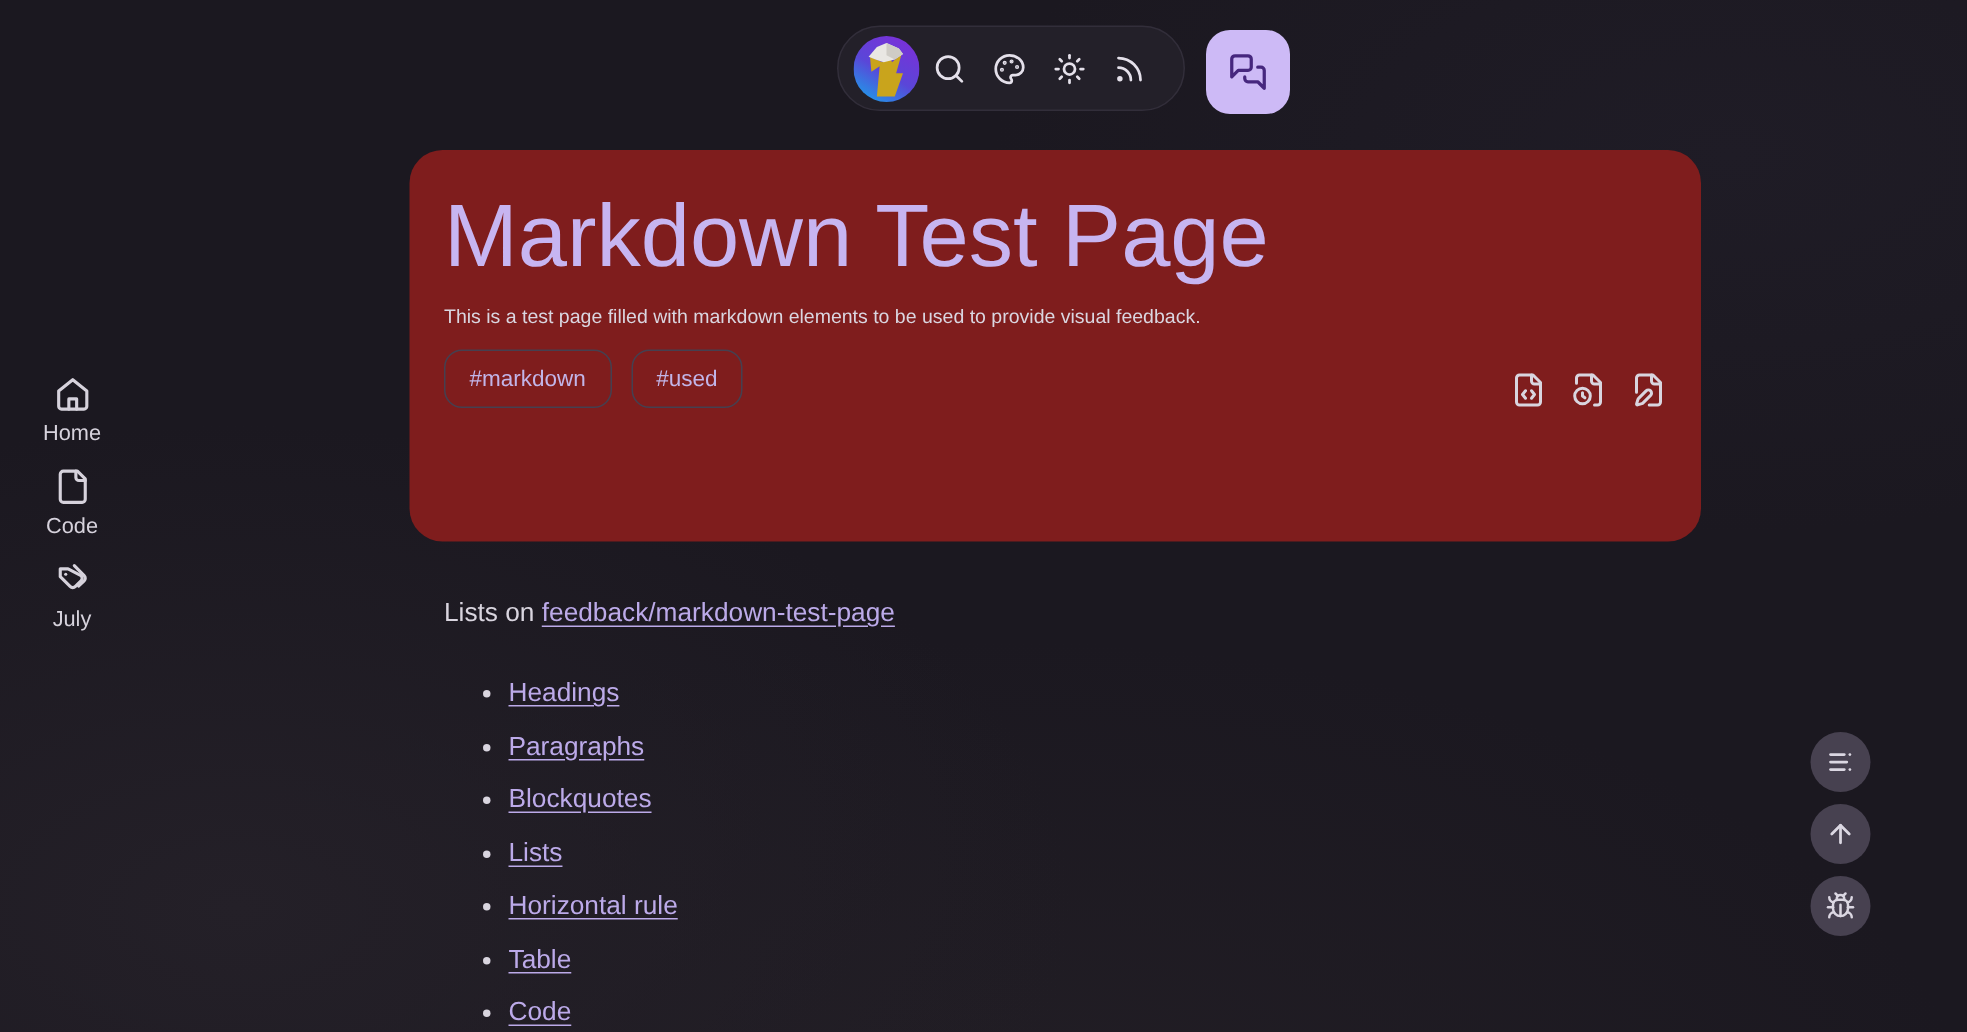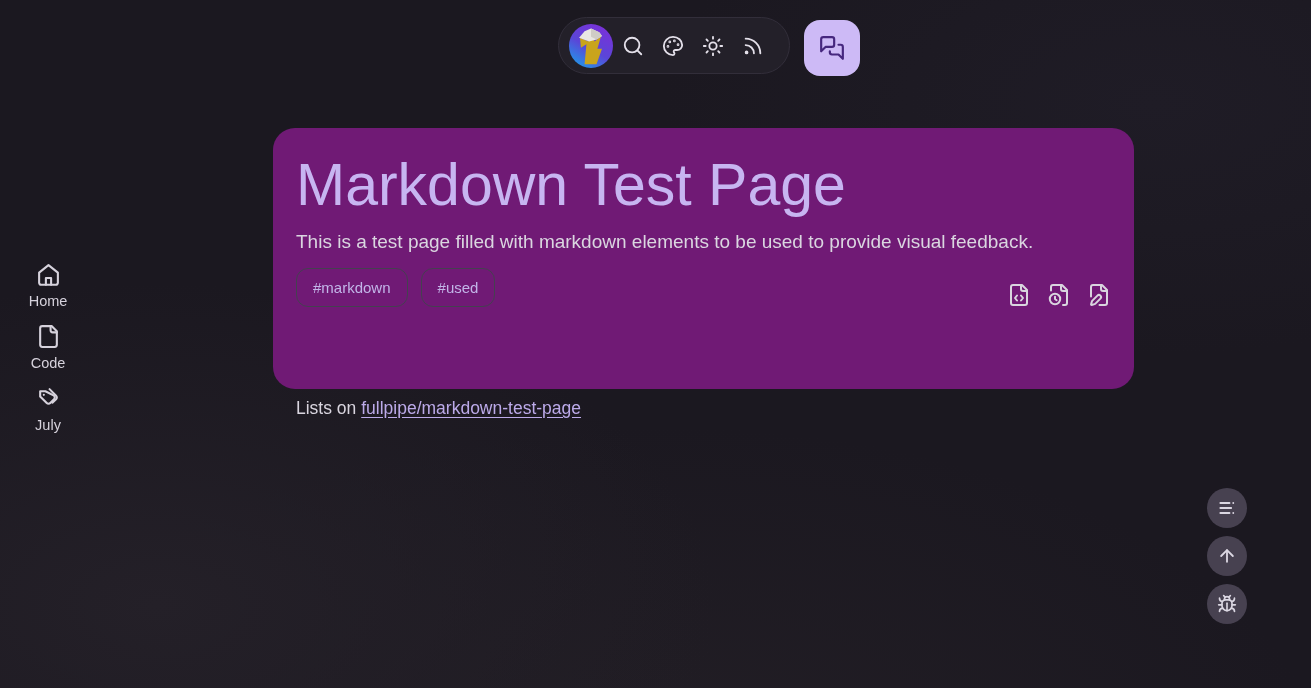--- a/index.html
+++ b/index.html
@@ -44,43 +44,43 @@
     position:absolute; left:804px; top:20px;
     width:56px; height:56px; border-radius:16px;
     background:#cdbaf6; border:none; cursor:pointer;
     display:flex; align-items:center; justify-content:center;
     color:#46277e;
   }
   .chat-btn svg{ width:26px; height:26px; }
 
   
   .sidebar{
-    position:absolute; left:16px; top:262px; width:64px;
+    position:absolute; left:16px; top:250px; width:64px;
     display:flex; flex-direction:column; gap:15px;
   }
   .side-item{
     display:flex; flex-direction:column; align-items:center; gap:6px;
     color:#d6d2dc; cursor:pointer;
   }
   .side-item svg{ width:25px; height:25px; }
   .side-item .side-label{ font-size:14.5px; }
 
   
   .card{
-    position:absolute; left:273px; top:128px;
+    position:absolute; left:273px; top:100px;
     width:861px; height:261px;
-    background:#701a75; border-radius:22px;
+    background:#7f1d1d; border-radius:22px;
     padding:24px 23px;
   }
   .card h1{
     margin:0; font-size:59px; font-weight:400;
     color:#c7b5f1; line-height:1.12; letter-spacing:0;
   }
   .meta{ margin-top:21px; font-size:14.5px; color:#b4adc0; }
-  .desc{ margin-top:13px; font-size:19px; color:#dad6e0; }
+  .desc{ margin-top:13px; font-size:13px; color:#dad6e0; }
   .tagrow{ margin-top:15px; display:flex; align-items:flex-end; }
   .chip{
     border:1px solid #454050; border-radius:12px;
     padding:10px 16px; margin-right:13px;
     font-size:15px; color:#c2b5e8;
     background:transparent; cursor:pointer;
   }
   .actions{ margin-left:auto; display:flex; gap:16px; align-items:center; }
   .action-btn{
     background:transparent; border:none; padding:0;
@@ -227,22 +227,31 @@
           <path d="M13.4 15.6a1.06 1.06 0 1 0-3-3l-5 5a2 2 0 0 0-.5.85l-.84 2.87a.5.5 0 0 0 .62.62l2.87-.84a2 2 0 0 0 .85-.5Z"></path>
         </svg>
       </button>
     </div>
   </div>
 </section>
 
 <main class="content">
   <p class="based" style="margin:0;">
     <span>Lists on</span>
-    <a class="plink">fullpipe/markdown-test-page</a>
+    <a class="plink">feedback/markdown-test-page</a>
   </p>
+  <ul class="toc">
+    <li><a class="plink">Headings</a></li>
+    <li><a class="plink">Paragraphs</a></li>
+    <li><a class="plink">Blockquotes</a></li>
+    <li><a class="plink">Lists</a></li>
+    <li><a class="plink">Horizontal rule</a></li>
+    <li><a class="plink">Table</a></li>
+    <li><a class="plink">Code</a></li>
+  </ul>
 </main>
 
 <div class="floaters">
   <button class="fab">
     <svg viewBox="0 0 24 24" fill="none" stroke="currentColor" stroke-width="2.2" stroke-linecap="round" stroke-linejoin="round">
       <path d="M4 6h11"></path>
         <path d="M4 12h13"></path>
         <path d="M4 18h11"></path>
       <path d="M19.5 6h.01"></path>
         <path d="M19.5 18h.01"></path>

